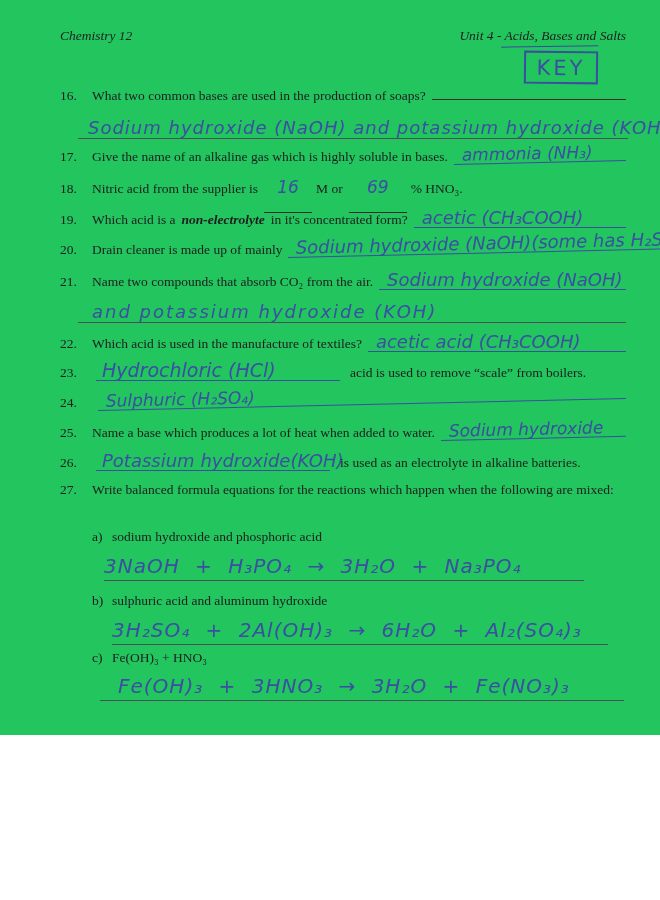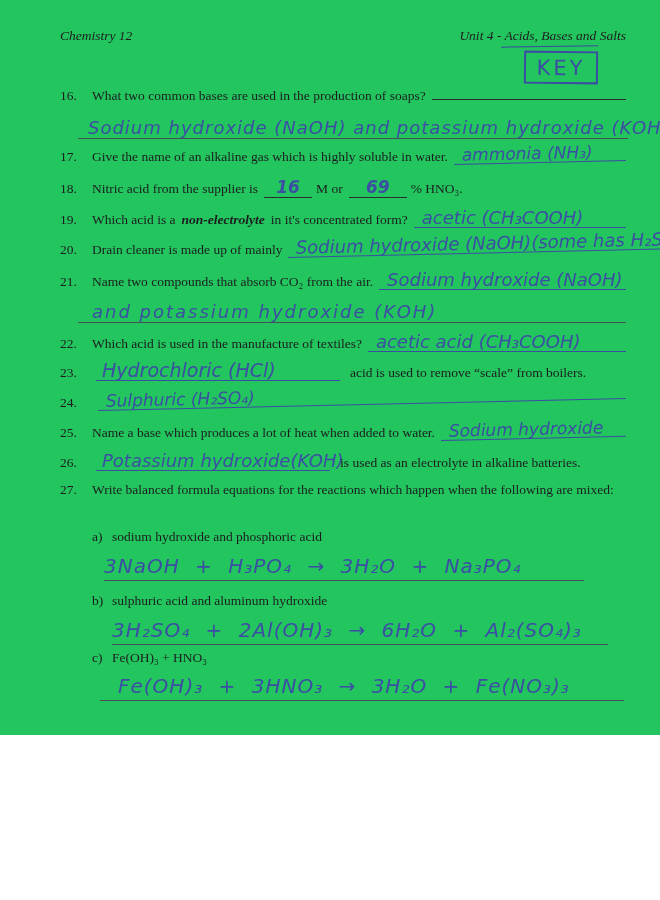--- a/index.html
+++ b/index.html
@@ -25,21 +25,21 @@
   .ans-fixed {
     flex:none; margin-left:4px; padding-left:6px;
     border-bottom:1.5px solid #3c4da4; font-size:18px; line-height:1;
   }
   .ruled {
     position:absolute; border-bottom:1.5px solid #4a4e58;
     display:flex; align-items:flex-end;
   }
   .blank-print {
     flex:none; border-bottom:1.3px solid #2c2c2e; text-align:center;
-    font-size:17px; line-height:1; padding-bottom:1px;font-weight:bold;
+    font-size:17px; line-height:1; padding-bottom:16px;
   }
   .fill-line { flex:1 1 auto; border-bottom:1.3px solid #2c2c2e; height:0.9em; margin-left:6px; }
   .eq { font-size:20px; letter-spacing:1px; word-spacing:8px; padding-bottom:2px; }
   .tilt-up { transform:rotate(-1.3deg); transform-origin:left bottom; }
   .header-left, .footer-left { font-style:italic; }
   .header-right, .footer-right { font-style:italic; }
   .key-underline {
     position:absolute; left:501px; top:30px; width:97px; height:16px;
     border-bottom:1.8px solid #3b4aa0; transform:rotate(-0.8deg);
   }
@@ -72,21 +72,21 @@
     <span class="qnum">16.</span>
     <span class="qtext">What two common bases are used in the production of soaps?</span>
     <span class="fill-line"></span>
   </div>
   <div class="ruled" style="left:78px; right:32px; top:105px; height:33px;">
     <span class="hw" style="font-size:18px; padding-left:10px; letter-spacing:1px;">Sodium hydroxide (NaOH) and potassium hydroxide (KOH)</span>
   </div>
 
   <div class="row" style="top:147px;">
     <span class="qnum">17.</span>
-    <span class="qtext">Give the name of an alkaline gas which is highly soluble in water.</span>
+    <span class="qtext">Give the name of an alkaline gas which is highly soluble in bases.</span>
     <span class="hw ans-inline tilt-up">ammonia (NH₃)</span>
   </div>
 
   <div class="row" style="top:179px;">
     <span class="qnum">18.</span>
     <span class="qtext">Nitric acid from the supplier is</span>
     <span class="blank-print hw" style="width:48px; margin-left:6px;">16</span>
     <span class="qtext" style="margin-left:4px;">M or</span>
     <span class="blank-print hw" style="width:58px; margin-left:6px;">69</span>
     <span class="qtext" style="margin-left:4px;">% HNO₃.</span>

